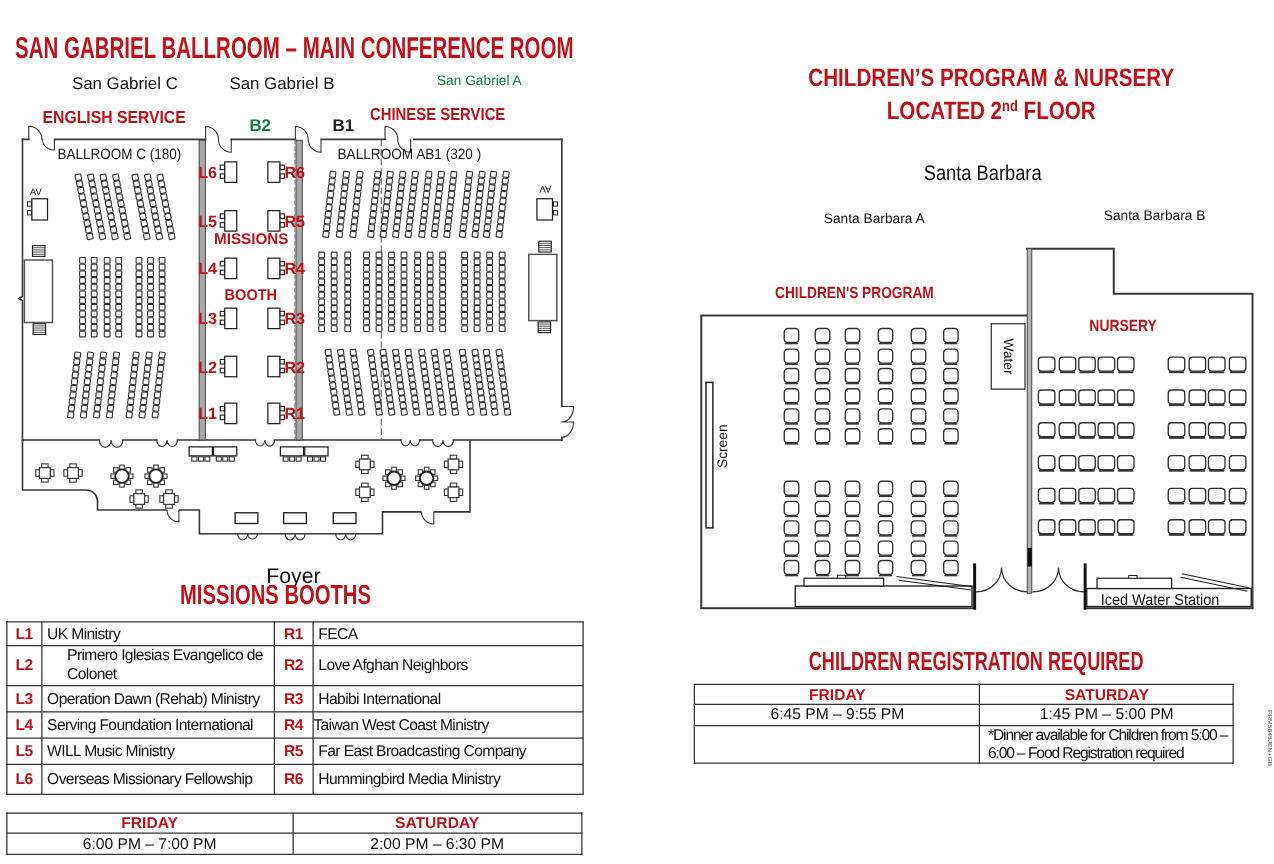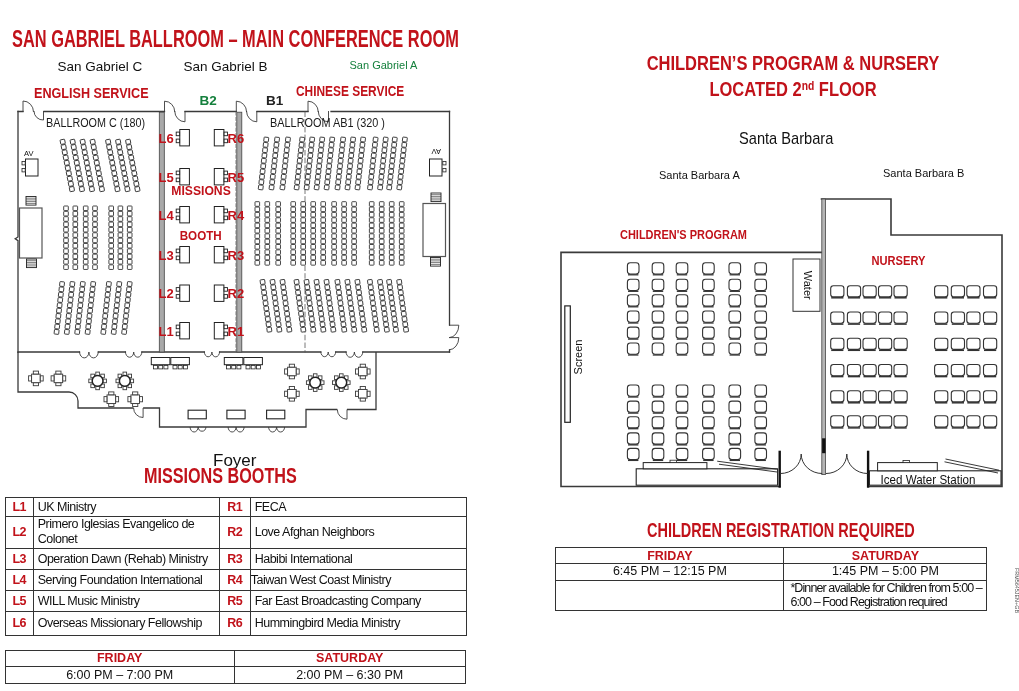--- a/index.html
+++ b/index.html
@@ -574,21 +574,21 @@
       </colgroup>
 <tbody>
         <tr style="height:19px;">
           <td style="text-align:center;" class="red">L1</td>
           <td style="padding-left:4px;">UK Ministry</td>
           <td style="text-align:center;" class="red">R1</td>
           <td style="padding-left:4px;">FECA</td>
         </tr>
 <tr style="height:31px;">
           <td style="text-align:center;" class="red">L2</td>
-          <td style="padding-left:4px;line-height:15.5px;white-space:normal;">Primero Iglesias Evangelico de Colonet</td>
+          <td style="padding-left:20px;line-height:15.5px;white-space:normal;">Primero Iglesias Evangelico de Colonet</td>
           <td style="text-align:center;" class="red">R2</td>
           <td style="padding-left:4px;">Love Afghan Neighbors</td>
         </tr>
 <tr style="height:21px;">
           <td style="text-align:center;" class="red">L3</td>
           <td style="padding-left:4px;">Operation Dawn (Rehab) Ministry</td>
           <td style="text-align:center;" class="red">R3</td>
           <td style="padding-left:4px;">Habibi International</td>
         </tr>
 <tr style="height:21px;">
@@ -643,21 +643,21 @@
 <colgroup>
         <col style="width:228px">
         <col>
       </colgroup>
 <tbody>
         <tr style="height:15.5px;text-align:center;">
           <td class="red" style="line-height:12px;">FRIDAY</td>
           <td class="red" style="line-height:12px;">SATURDAY</td>
         </tr>
 <tr style="height:17px;text-align:center;">
-          <td style="line-height:13px;">6:45 PM – 12:15 PM</td>
+          <td style="line-height:13px;">6:45 PM – 9:55 PM</td>
           <td style="line-height:13px;">1:45 PM – 5:00 PM</td>
         </tr>
 <tr style="height:20px;">
           <td></td>
           <td style="padding-left:6px;line-height:14.4px;letter-spacing:-0.9px;">*Dinner available for Children from 5:00 –<br>6:00 – Food Registration required</td>
         </tr>
 </tbody>
     </table>
 
 </div>

